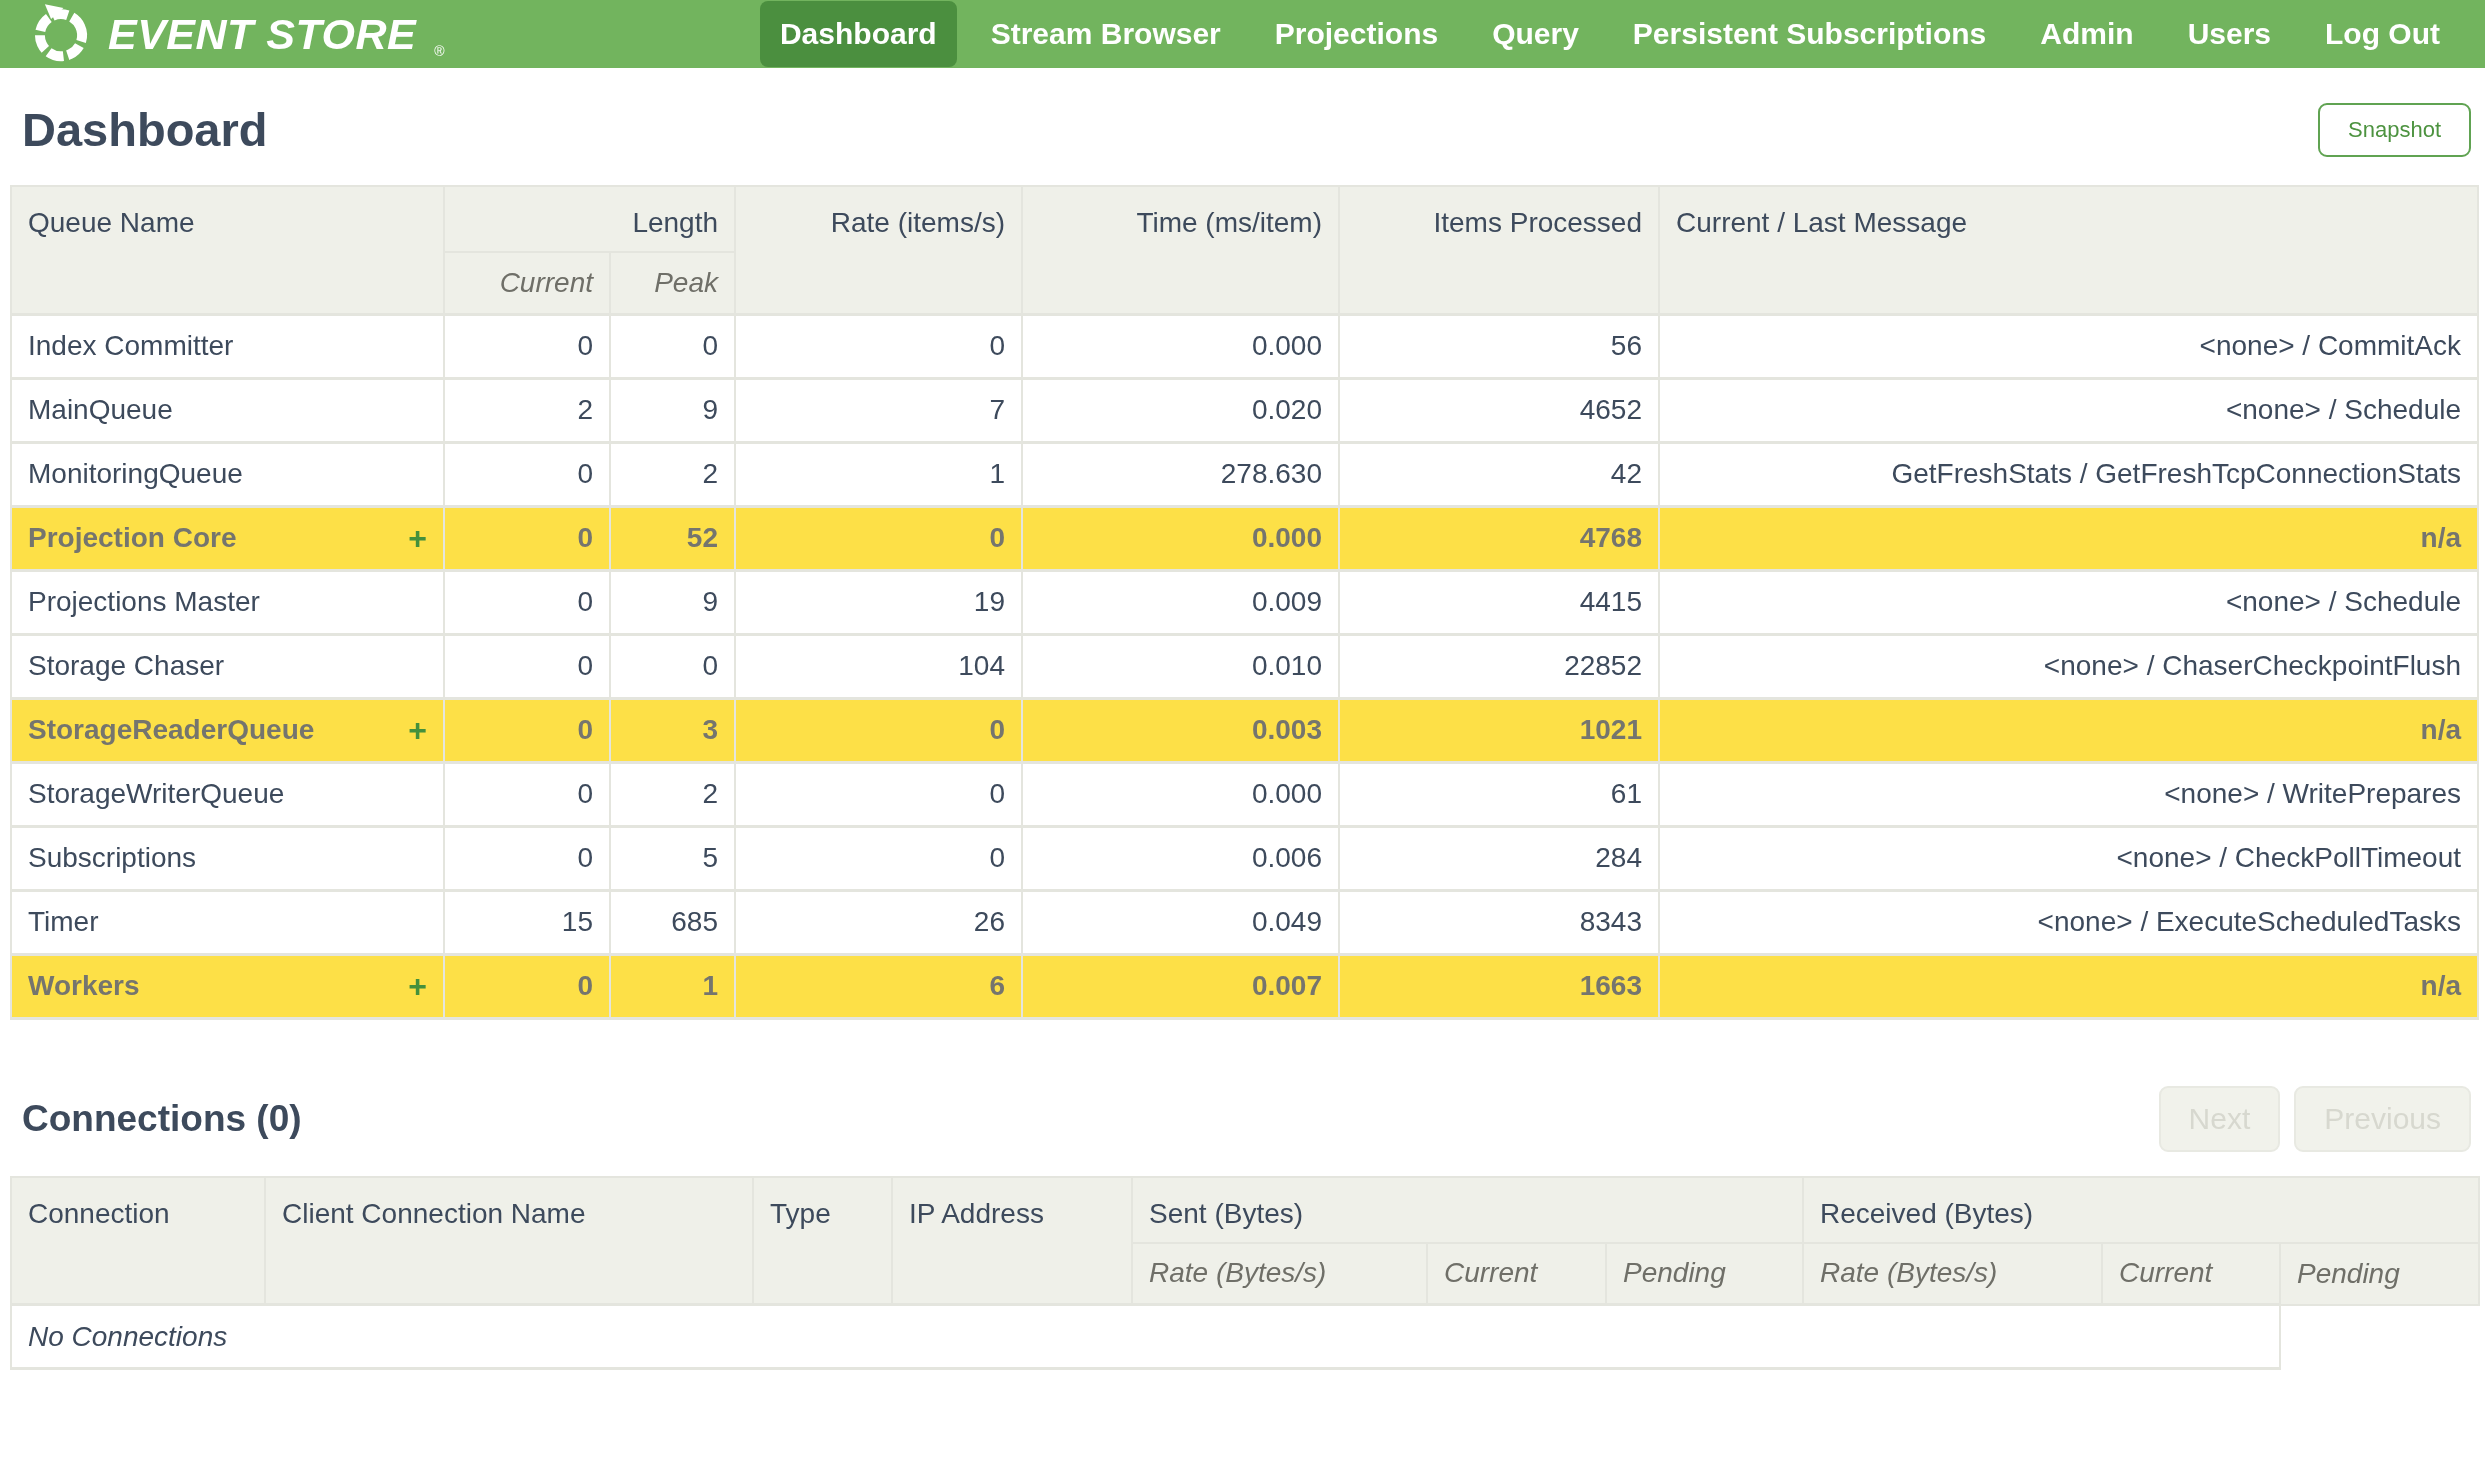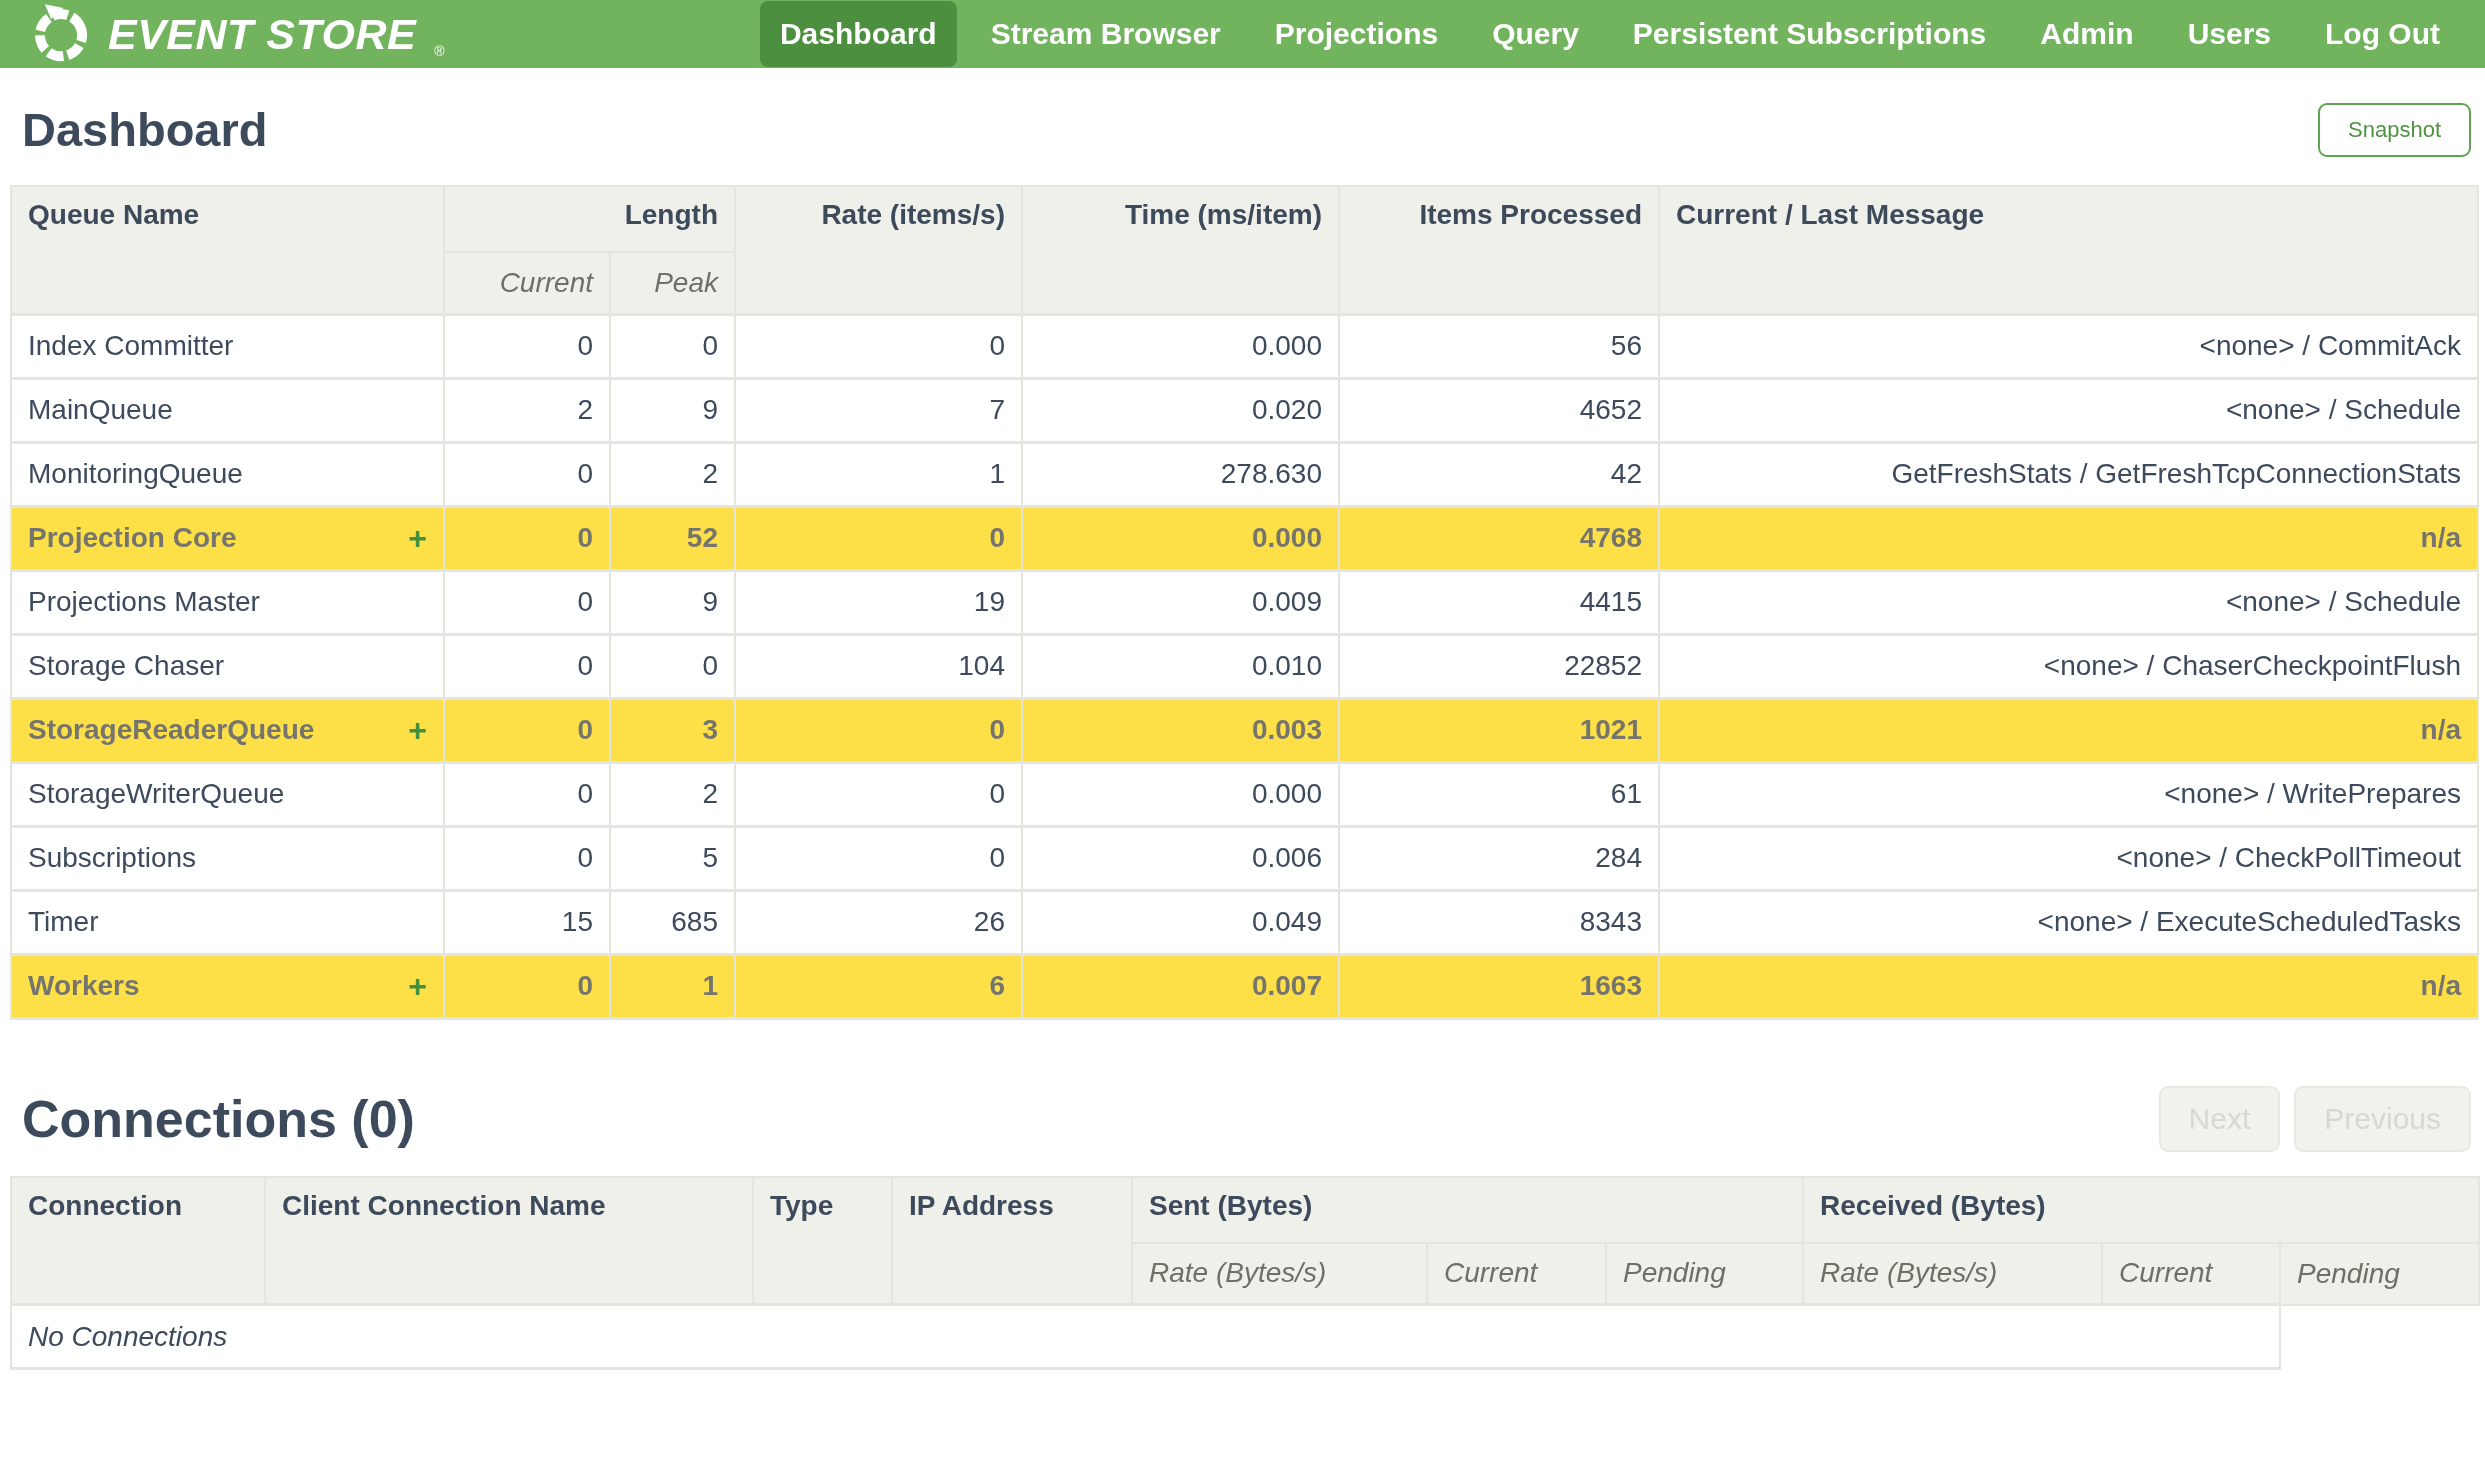--- a/index.html
+++ b/index.html
@@ -56,24 +56,24 @@
     color:#3d4a5c;
   }
   .data-table th, .data-table td {
     border: 2px solid #e4e5de;
     padding: 0 16px;
     overflow: hidden;
     white-space: nowrap;
   }
   .data-table thead th {
     background: #eff0e9;
-    font-weight: 700;
+    font-weight: 400;
     text-align: left;
     vertical-align: top;
-    padding-top: 12px;
+    padding-top: 20px;
     height: 66px;
   }
   .data-table thead tr.sub th {
     font-weight: 400;
     font-style: italic;
     color: #6f6f68;
     vertical-align: middle;
     padding-top: 0;
     height: 62px;
   }
@@ -82,21 +82,21 @@
   .data-table td.num, .data-table td.msg { text-align: right; }
   .queue-name-cell { display:flex; align-items:center; justify-content:space-between; }
   tr.group td { background:#fde047; font-weight:700; color:#75756e; }
   .plus { color:#44903c; font-weight:700; font-size:32px; cursor:pointer; line-height:1; }
 
   
   .connections-header {
     display:flex; justify-content:space-between; align-items:center;
     margin: 66px 15px 24px 22px;
   }
-  .connections-title { font-size:52px; font-weight:700; margin:0; color:#3d4a5c; }
+  .connections-title { font-size:37px; font-weight:700; margin:0; color:#3d4a5c; }
   .conn-actions { display:flex; gap:14px; }
   .pager-btn {
     font-family:"Liberation Sans",sans-serif;
     font-size:30px; color:#d7d8cf; background:#f1f2eb;
     border:2px solid #e8e9e2; border-radius:9px;
     padding:14px 28px; cursor:default;
   }
   .no-connections { font-style:italic; text-align:left !important; }
 </style>
 </head>

